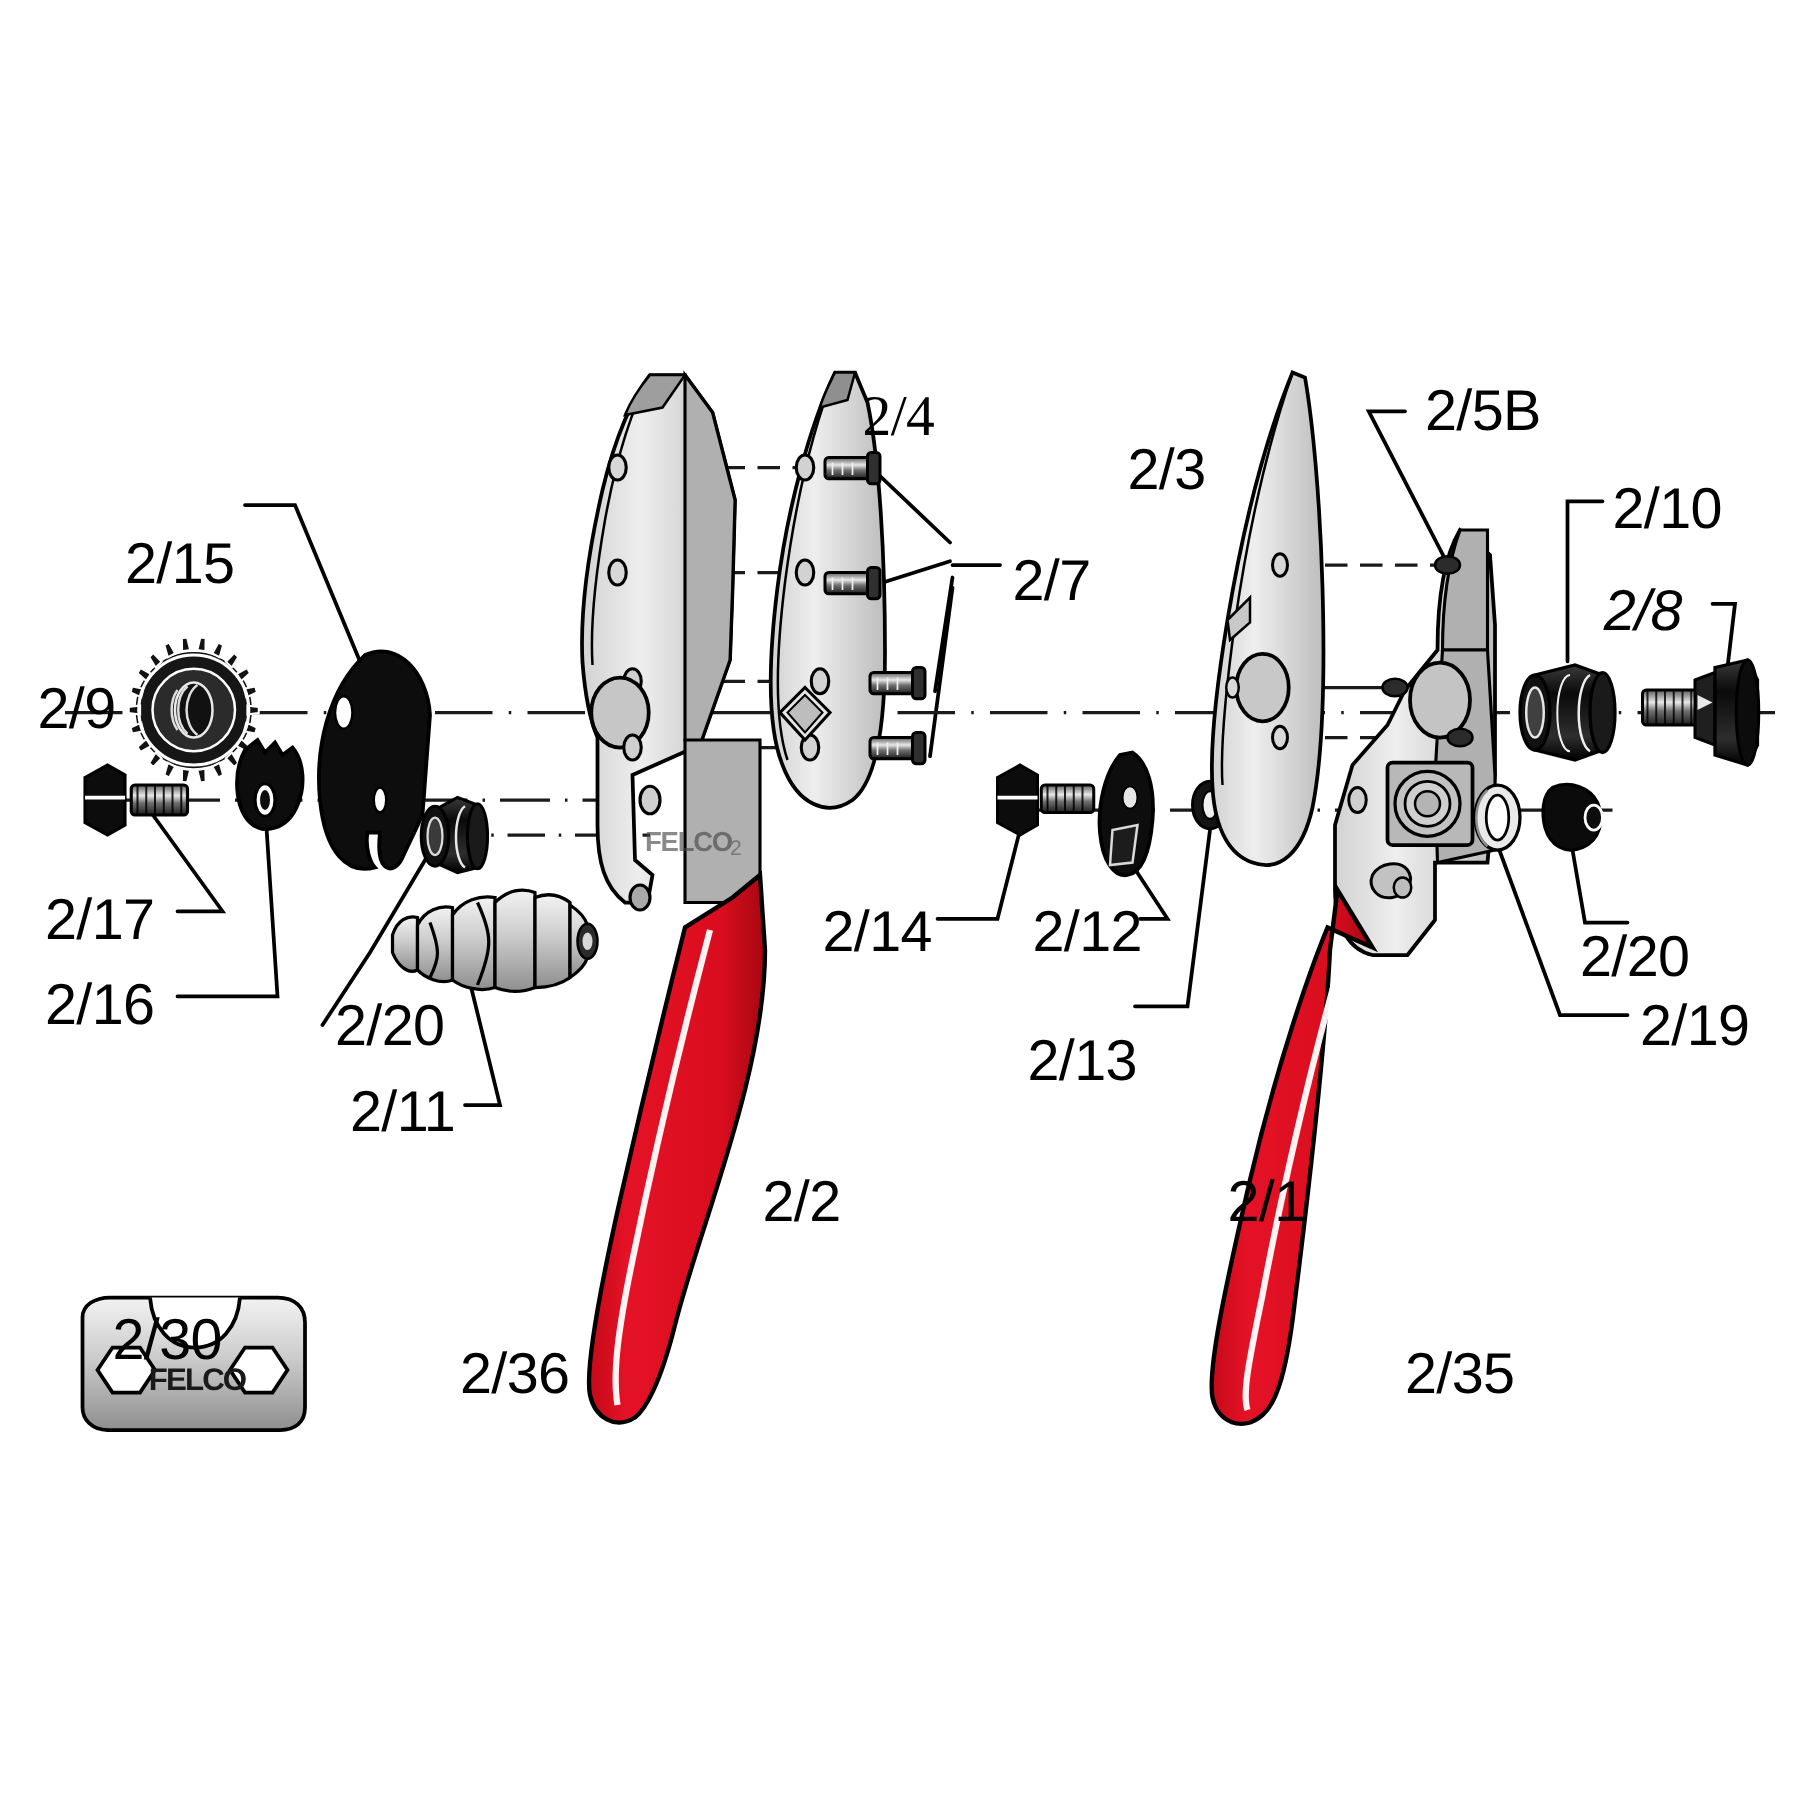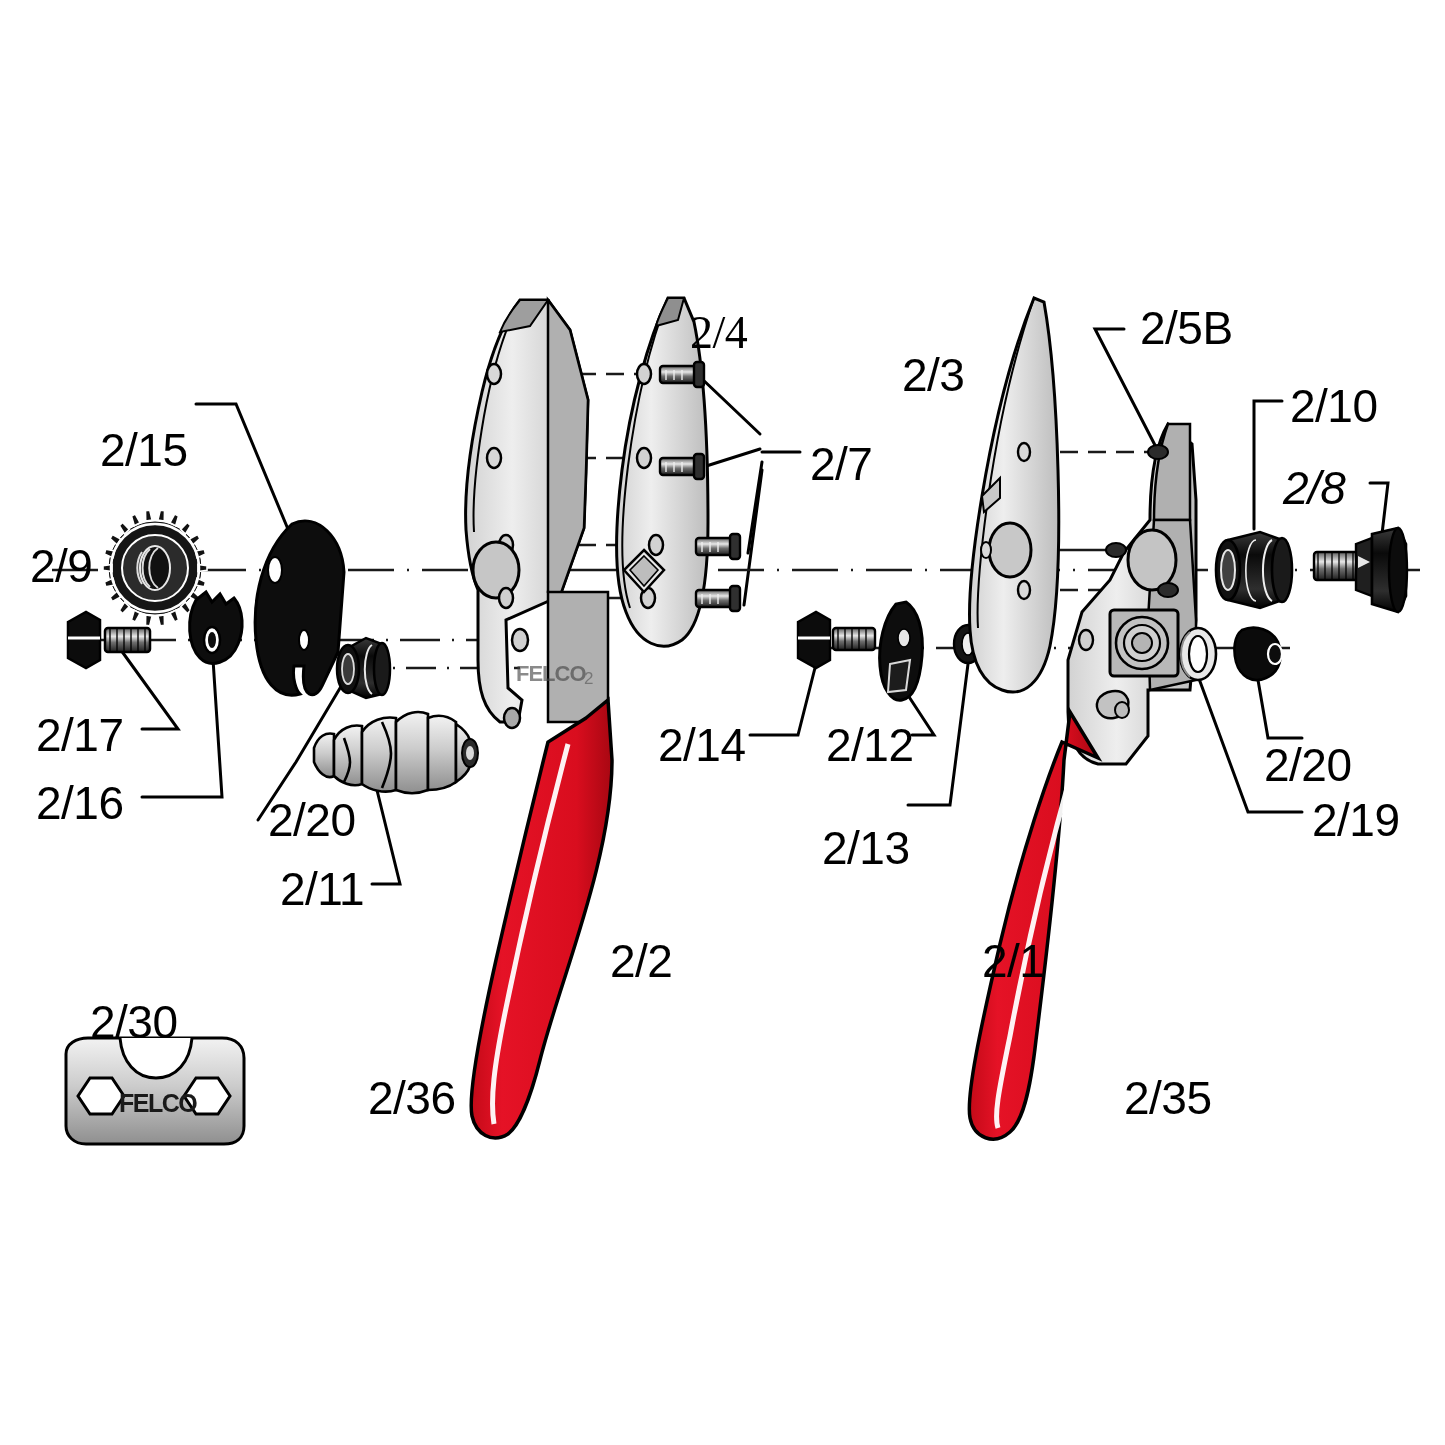--- a/index.html
+++ b/index.html
@@ -401,21 +401,21 @@
       <text x="119" y="1112" font-family="Liberation Sans, sans-serif" font-size="25" font-weight="700" fill="#1a1a1a" letter-spacing="-1.5">FELCO</text>
     </g>
   </svg>
 
   <div class="lbl" style="left:100px;top:385px;margin-top:42px;">2/15</div>
   <div class="lbl" style="left:30px;top:543px;">2/9</div>
   <div class="lbl" style="left:36px;top:712px;">2/17</div>
   <div class="lbl" style="left:36px;top:780px;">2/16</div>
   <div class="lbl" style="left:268px;top:797px;">2/20</div>
   <div class="lbl" style="left:280px;top:866px;">2/11</div>
-  <div class="lbl" style="left:90px;top:999px;text-align:right;">2/30</div>
+  <div class="lbl" style="left:90px;top:1048px;text-align:right;">2/30</div>
   <div class="lbl" style="left:690px;top:310px;font-family:Liberation Serif, serif;">2/4</div>
   <div class="lbl" style="left:810px;top:441px;">2/7</div>
   <div class="lbl" style="left:658px;top:722px;">2/14</div>
   <div class="lbl" style="left:826px;top:722px;">2/12</div>
   <div class="lbl" style="left:822px;top:825px;">2/13</div>
   <div class="lbl" style="left:610px;top:938px;">2/2</div>
   <div class="lbl" style="left:368px;top:1075px;">2/36</div>
   <div class="lbl" style="left:902px;top:352px;">2/3</div>
   <div class="lbl" style="left:1140px;top:305px;">2/5B</div>
   <div class="lbl" style="left:1290px;top:383px;">2/10</div>

